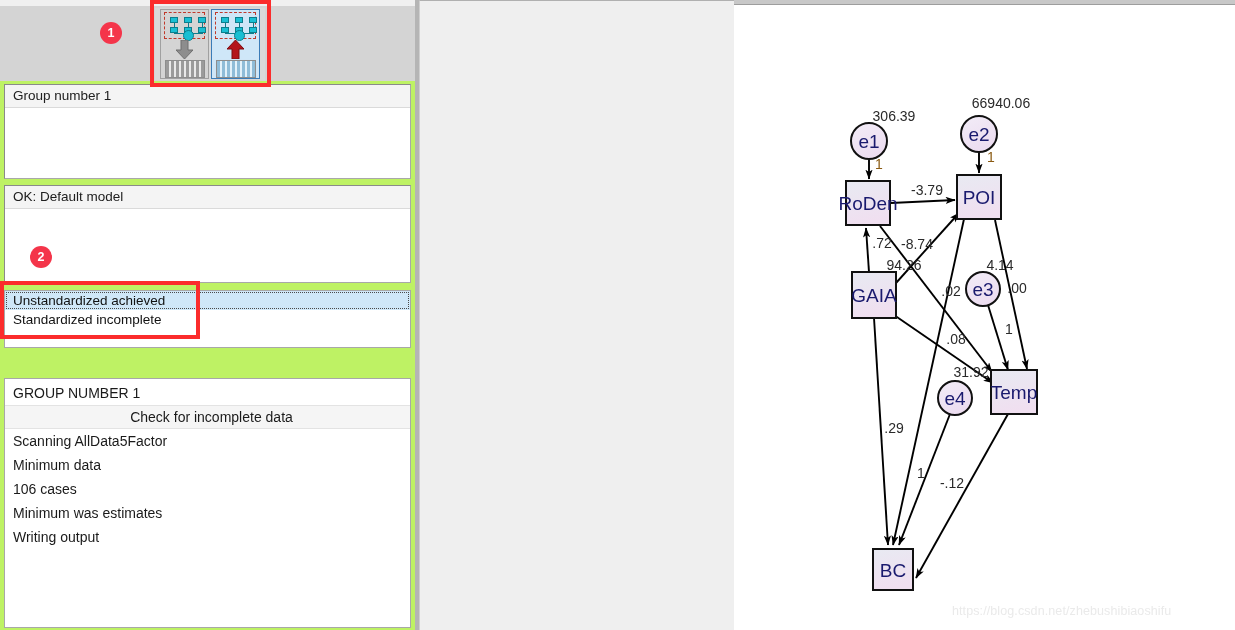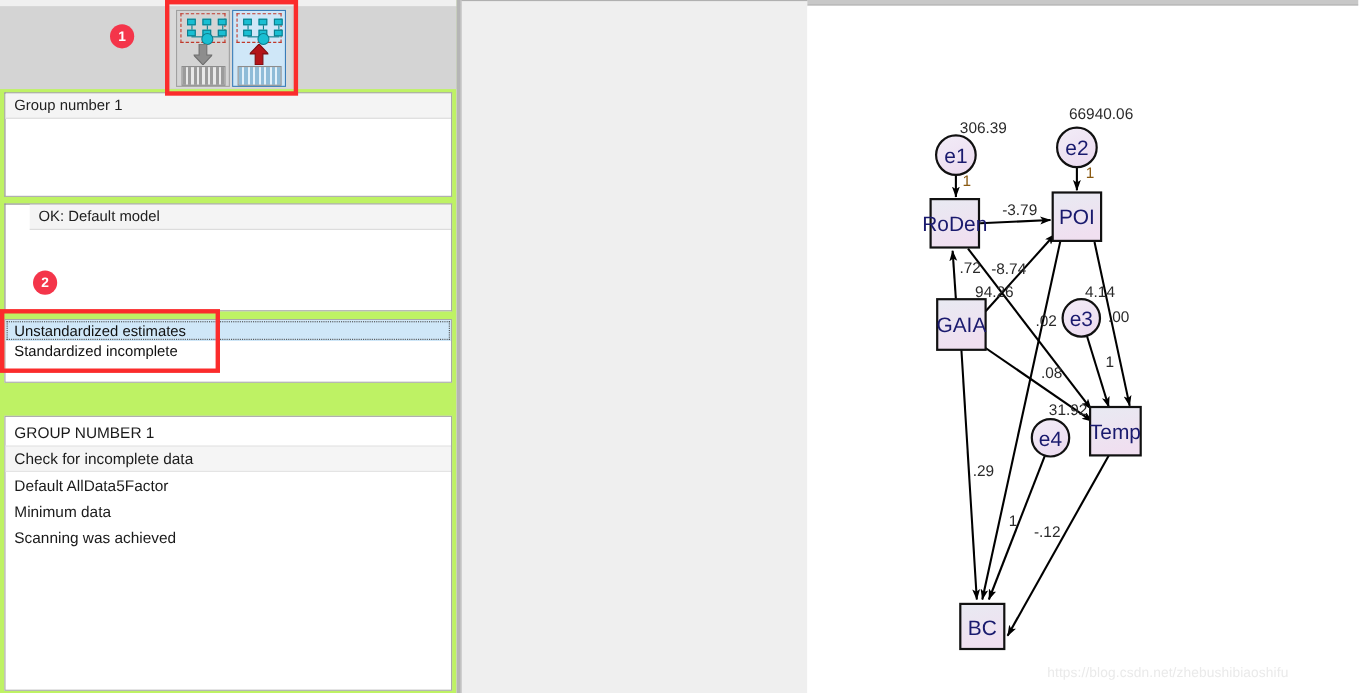--- a/index.html
+++ b/index.html
@@ -46,21 +46,21 @@
   .list-row.hdr{background:#f4f4f4;border-bottom:1px solid #dadada;}
 
   .est-box{position:absolute;left:4px;top:290px;width:407px;height:58px;background:#ffffff;
       border:1px solid #a8a8a8;box-sizing:border-box;}
   .est-row{font-size:13.5px;color:#111;line-height:19px;padding-left:8px;white-space:nowrap;}
   .est-row.selected{background:#cfe7f8;outline:1px dotted #4a4a4a;outline-offset:-2px;}
 
   .log-box{position:absolute;left:4px;top:378px;width:407px;height:250px;background:#ffffff;
       border:1px solid #a8a8a8;box-sizing:border-box;padding-top:2px;overflow:hidden;}
   .log-row{font-size:14px;color:#1a1a1a;line-height:24px;padding-left:8px;white-space:nowrap;}
-  .log-row.hl{background:#f5f5f5;border-top:1px solid #e3e3e3;border-bottom:1px solid #e3e3e3;line-height:22px;}
+  .log-row.hl{background:#f5f5f5;border-top:1px solid #e3e3e3;border-bottom:1px solid #e3e3e3;line-height:22px;text-align:center;}
 
   
   .mid-gutter{position:absolute;left:415px;top:0;width:4px;height:630px;background:#b5b5b5;}
   .mid-pane{position:absolute;left:419px;top:0;width:315px;height:630px;background:#efefef;
       border-top:1px solid #b0b0b0;border-left:1px solid #cfcfcf;box-sizing:border-box;}
   .mid-topline{position:absolute;left:419px;top:0;width:816px;height:4px;background:#c8c8c8;}
   .mid-topline2{position:absolute;left:419px;top:4px;width:816px;height:1px;background:#9d9d9d;}
 
   
   .canvas{position:absolute;left:734px;top:6px;width:501px;height:624px;background:#ffffff;}
@@ -132,35 +132,37 @@
           <div class="ic-bars"></div>
         </div>
 
       </div>
     </div>
 
     <div class="pane-box sunken" style="top:84px;width:407px;height:95px;">
       <div class="list-row hdr">Group number 1</div>
     </div>
 
-    <div class="pane-box sunken" style="top:185px;width:407px;height:98px;padding-left:22px;">
+    <div class="pane-box sunken" style="top:185px;width:407px;height:98px;">
       <div class="list-row hdr">OK: Default model</div>
     </div>
 
     <div class="est-box">
-      <div class="est-row selected">Unstandardized estimates</div>
+      <div class="est-row selected">Unstandardized achieved</div>
       <div class="est-row">Standardized incomplete</div>
     </div>
 
     <div class="log-box">
       <div class="log-row">GROUP NUMBER 1</div>
       <div class="log-row hl">Check for incomplete data</div>
-      <div class="log-row">Default AllData5Factor</div>
+      <div class="log-row">Scanning AllData5Factor</div>
       <div class="log-row">Minimum data</div>
-      <div class="log-row">Scanning was achieved</div>
+      <div class="log-row">106 cases</div>
+      <div class="log-row">Minimum was estimates</div>
+      <div class="log-row">Writing output</div>
     </div>
   </div>
 
   <div class="mid-gutter"></div>
   <div class="mid-topline"></div>
   <div class="mid-topline2"></div>
   <div class="mid-pane"></div>
 
   <div class="canvas">
     <svg width="501" height="624" viewBox="734 6 501 624">

